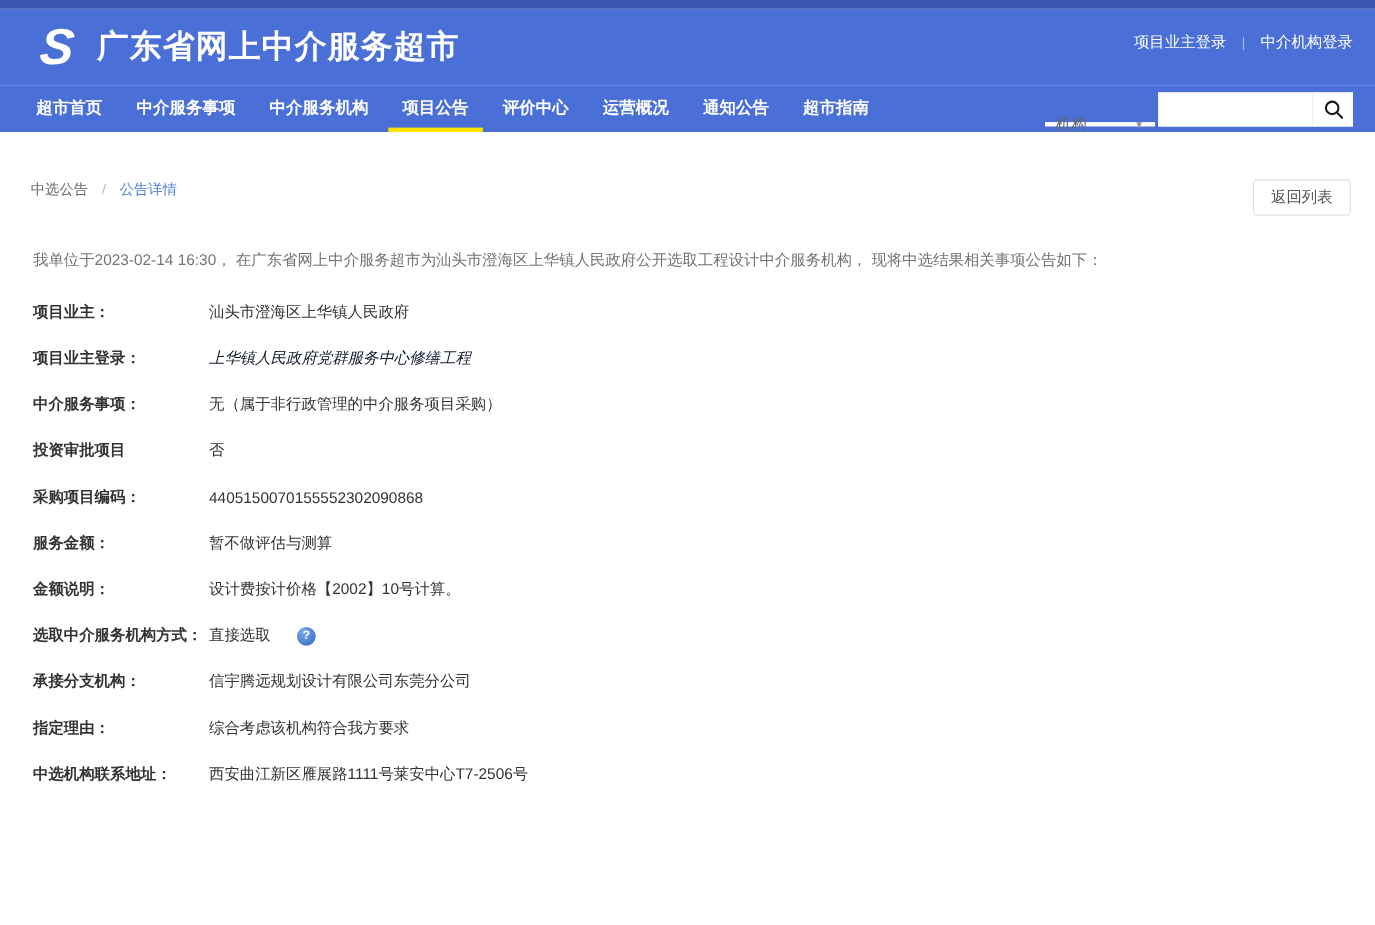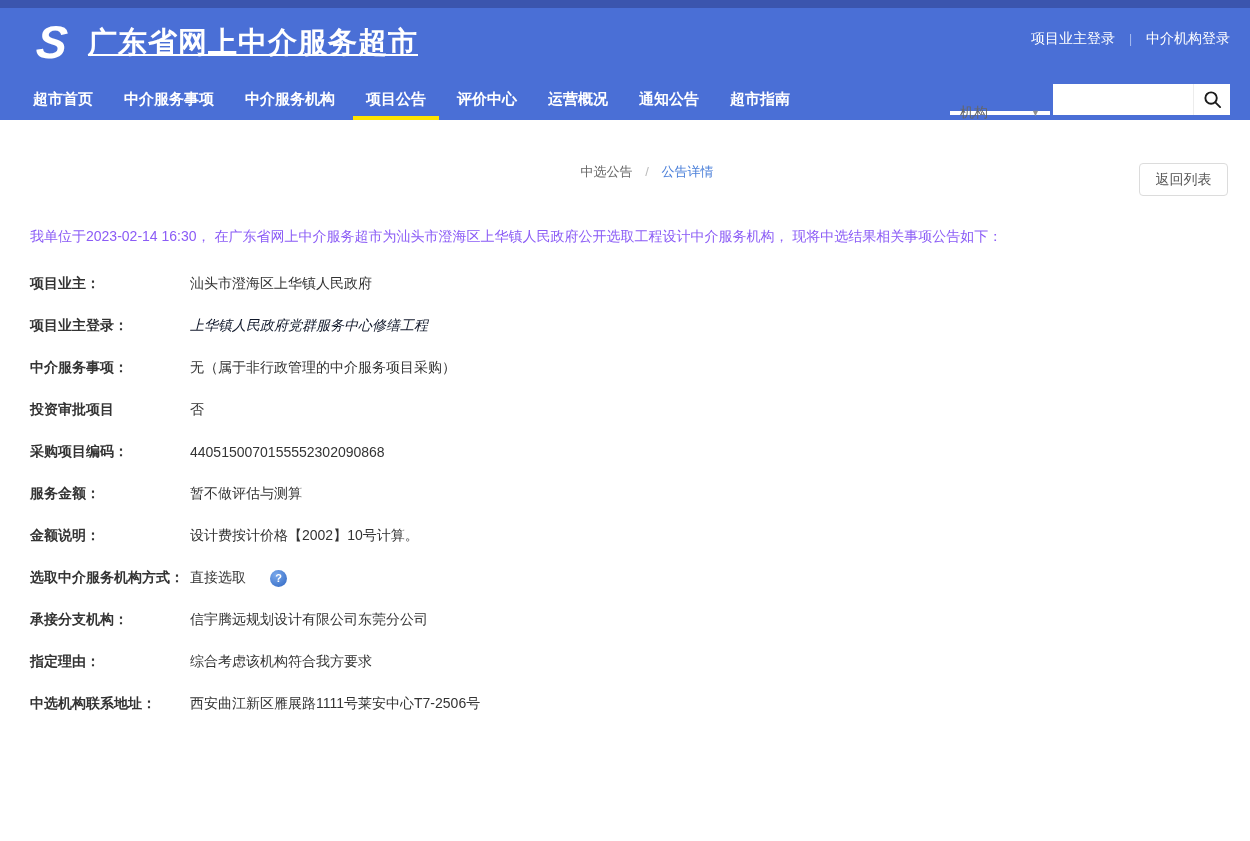--- a/index.html
+++ b/index.html
@@ -6,21 +6,21 @@
   html,body { width:1250px; height:841px; background:#fff; overflow:hidden;
     font-family:"Liberation Sans","DejaVu Sans",sans-serif; }
 
   
   .top-strip { height:8px; background:#3b55ae; }
   .header { height:70px; background:#4a6fd6; display:flex; align-items:center;
     justify-content:space-between; padding:0 20px 0 28px; }
   .brand { display:flex; align-items:center; }
   .logo { width:48px; height:48px; color:#fff; font-weight:bold; font-style:italic;
     font-size:46px; line-height:46px; text-align:center; transform:skewX(-6deg); }
-  .brand-title { color:#fff; font-size:29px; font-weight:bold; margin-left:12px; letter-spacing:1px;text-decoration:underline; }
+  .brand-title { color:#fff; font-size:29px; font-weight:bold; margin-left:12px; letter-spacing:1px; }
   .login-links { color:#fff; font-size:14px; display:flex; align-items:center; margin-top:-8px;margin-left:40px; }
   .login-links a { color:#fff; text-decoration:none; cursor:pointer; }
   .login-sep { color:#a9bdf0; margin:0 14px; font-size:12px; }
 
   
   .nav { height:42px; background:#4a6fd6; display:flex; align-items:center;
     padding:0 20px 0 33px; position:relative; }
   .nav-item { color:#fff; font-size:15px; font-weight:bold; margin-right:31px;
     height:42px; line-height:42px; position:relative; cursor:pointer; white-space:nowrap; }
   .nav-item.active::after { content:""; position:absolute; left:-13px; right:-13px;
@@ -31,30 +31,30 @@
     margin-right:3px; cursor:pointer;margin-top:27px; }
   .select-arrow { color:#909090; font-size:9px; }
   .search-box { display:flex; background:#fff; }
   .search-input { width:140px; border:none; outline:none; background:#fff;
     font-size:14px; padding:0 8px; }
   .search-btn { width:37px; background:#fff; border:none; border-left:1px solid #ececec;
     display:flex; align-items:center; justify-content:center; cursor:pointer; }
 
   
   .content { position:relative; padding-top:43px; }
-  .breadcrumb { margin-left:44px; font-size:13px; color:#666;text-align:center; }
+  .breadcrumb { margin-left:28px; font-size:13px; color:#666; }
   .breadcrumb .sep { color:#bbb; margin:0 9px; }
   .breadcrumb .current { color:#4a7fd9; cursor:pointer; }
   .back-btn { position:absolute; right:22px; top:43px; width:89px; height:33px;
     background:#fff; border:1px solid #dcdcdc; border-radius:4px; color:#555;
     font-size:14px; cursor:pointer; font-family:inherit; }
 
   .article-title { text-align:center; margin-top:49px; font-size:22px;
     font-weight:bold; color:#333; }
-  .intro { margin:45px 30px 0; font-size:14px; color:#8b5cf6; line-height:20px; }
+  .intro { margin:45px 30px 0; font-size:14px; color:#737373; line-height:20px; }
 
   .fields { margin-top:17px; }
   .field-row { display:flex; align-items:center; height:42px; padding-left:30px; font-size:14px; }
   .field-label { width:160px; flex-shrink:0; font-weight:bold; color:#333; }
   .field-value { color:#333; }
   .field-value.link { color:#0f172a; cursor:pointer;font-style:italic; }
   .field-row.highlight { width:378px; height:42px; margin-left:22px; padding-left:5px;
     border:3px solid #e8100c; border-radius:8px; }
   .field-row.highlight .field-label { width:160px; }
   .help-icon { display:inline-flex; align-items:center; justify-content:center;

